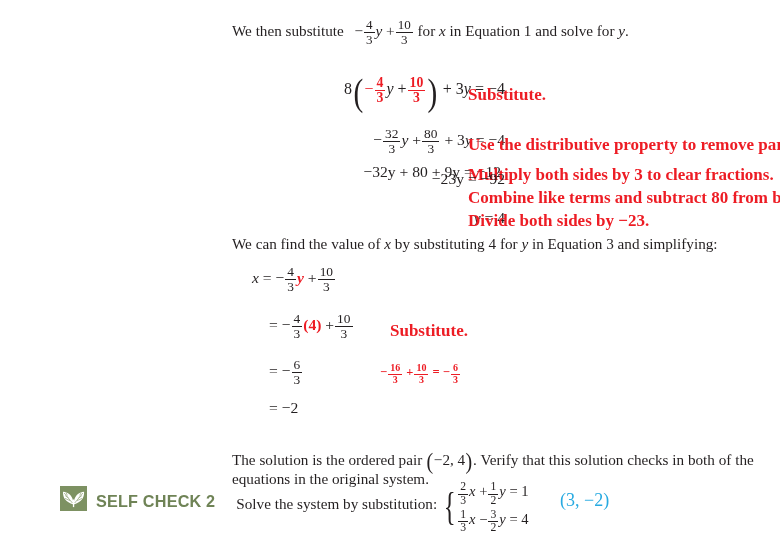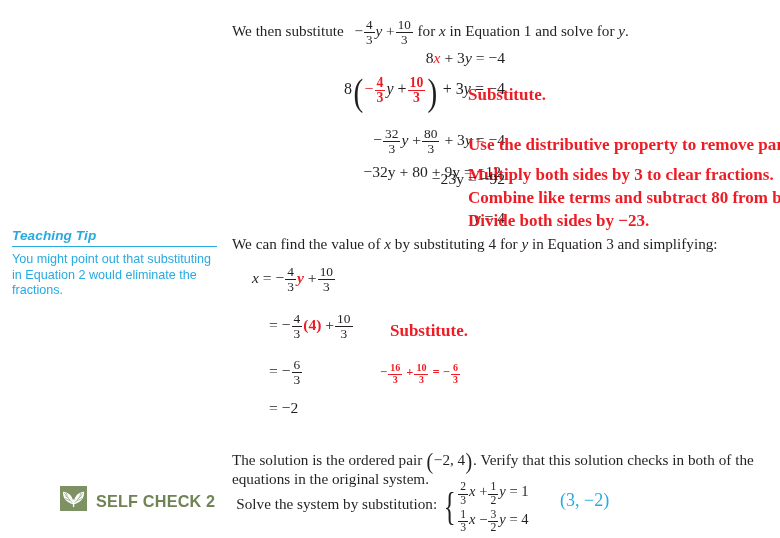--- a/index.html
+++ b/index.html
@@ -193,27 +193,20 @@
     <span>We then substitute</span>
     <span style="display:inline-block; width:3px;"></span>
     <span>−</span><span class="frac"><span class="num">4</span><span class="den">3</span></span><span class="var">y</span>
     <span>+</span><span class="frac"><span class="num">10</span><span class="den">3</span></span>
     <span>for</span>
     <span class="var">x</span>
     <span>in Equation 1 and solve for</span>
     <span class="var">y</span><span>.</span>
   </div>
 
-  <div class="eq-main math" style="left:160px; top:50px; width:345px;">
-    <span>8</span><span class="var red">x</span>
-    <span>+</span>
-    <span>3</span><span class="var">y</span>
-    <span>=</span>
-    <span>−4</span>
-  </div>
 
   <div class="eq-main math" style="left:160px; top:76px; width:345px; font-size:16px;">
     <span>8</span><span class="bigparen">(</span><span class="red">−</span><span class="frac red" style="font-weight:700;"><span class="num">4</span><span class="den">3</span></span><span class="var">y</span>
     <span>+</span><span class="frac red" style="font-weight:700;"><span class="num">10</span><span class="den">3</span></span><span class="bigparen">)</span>
     <span>+</span>
     <span>3</span><span class="var">y</span>
     <span>=</span>
     <span>−4</span>
   </div>
   <div class="annot" style="left:468px; top:85px;">Substitute.</div>
@@ -242,25 +235,20 @@
   </div>
   <div class="annot" style="left:468px; top:188px;">Combine like terms and subtract 80 from both sides.</div>
 
   <div class="eq-main math" style="left:160px; top:210px; width:345px;">
     <span class="var">y</span>
     <span>=</span>
     <span>4</span>
   </div>
   <div class="annot" style="left:468px; top:211px;">Divide both sides by −23.</div>
 
-  <div id="teaching-tip">
-    <div class="tt-title">Teaching Tip</div>
-    <div class="tt-rule"></div>
-    <div class="tt-body">You might point out that substituting in Equation 2 would eliminate the fractions.</div>
-  </div>
 
   <div class="body-text math" style="left:232px; top:234px; width:545px;">
     <span>We can find the value of</span>
     <span class="var">x</span>
     <span>by substituting 4 for</span>
     <span class="var">y</span>
     <span>in Equation 3 and simplifying:</span>
   </div>
 
   <div class="eq-row math" style="left:252px; top:265px;">

